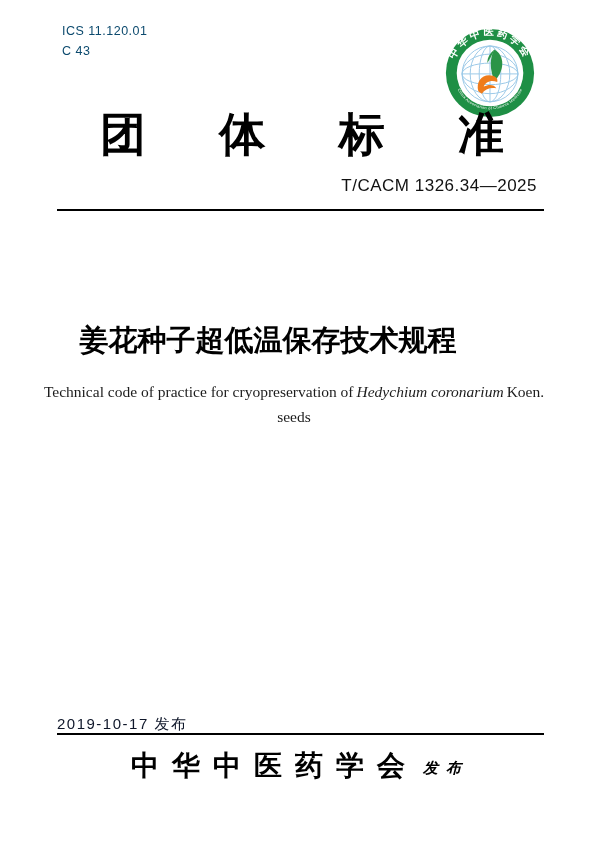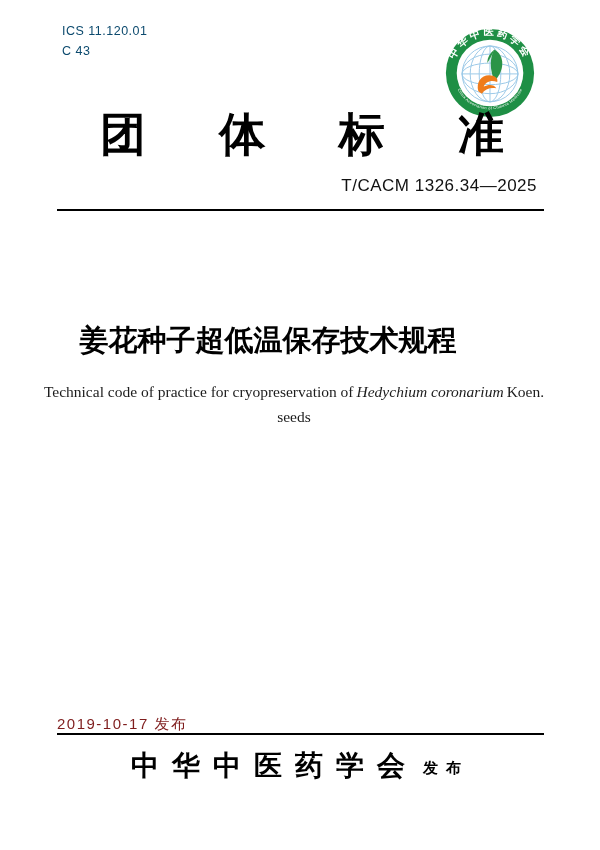--- a/index.html
+++ b/index.html
@@ -90,21 +90,21 @@
     margin-left: 22px;
   }
   .title-en .species { font-style: italic; margin: 0 3px; }
 
   .date-issue {
     position: absolute;
     left: 57px;
     top: 715px;
     font-size: 15px;
     letter-spacing: 1.5px;
-    color: #7f1d1d;
+    color: #0f172a;
   }
   .date-impl {
     position: absolute;
     right: 57px;
     top: 713px;
     font-size: 15px;
     letter-spacing: 1.5px;
     color: #111;
   }
 
@@ -134,20 +134,21 @@
     color: #000;
     line-height: 32px;
   }
   .publisher-action {
     font-size: 15px;
     font-weight: 700;
     letter-spacing: 8px;
     margin-left: 6px;
     margin-top: 4px;
     color: #000;
+    font-style: italic;
   }
 </style>
 </head>
 <body>
 
 <div class="page">
 
   <div class="ics-block">
     <div>ICS 11.120.01</div>
     <div>C 43</div>

